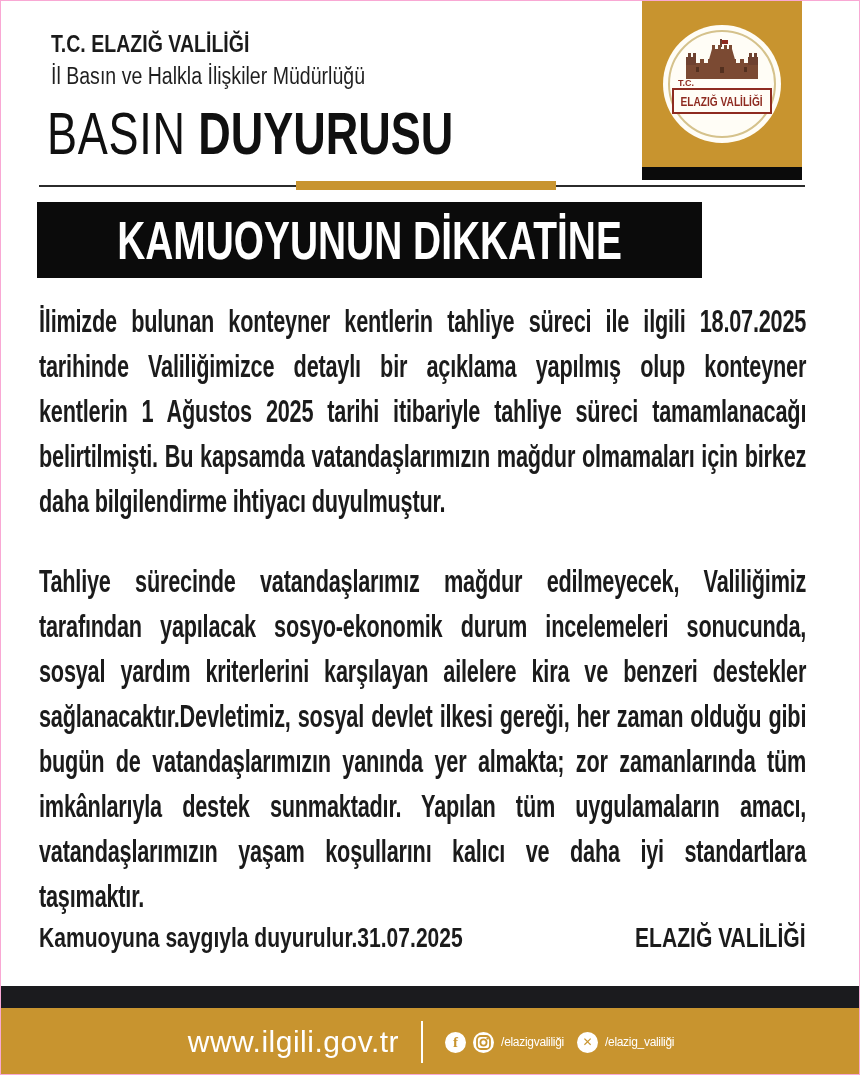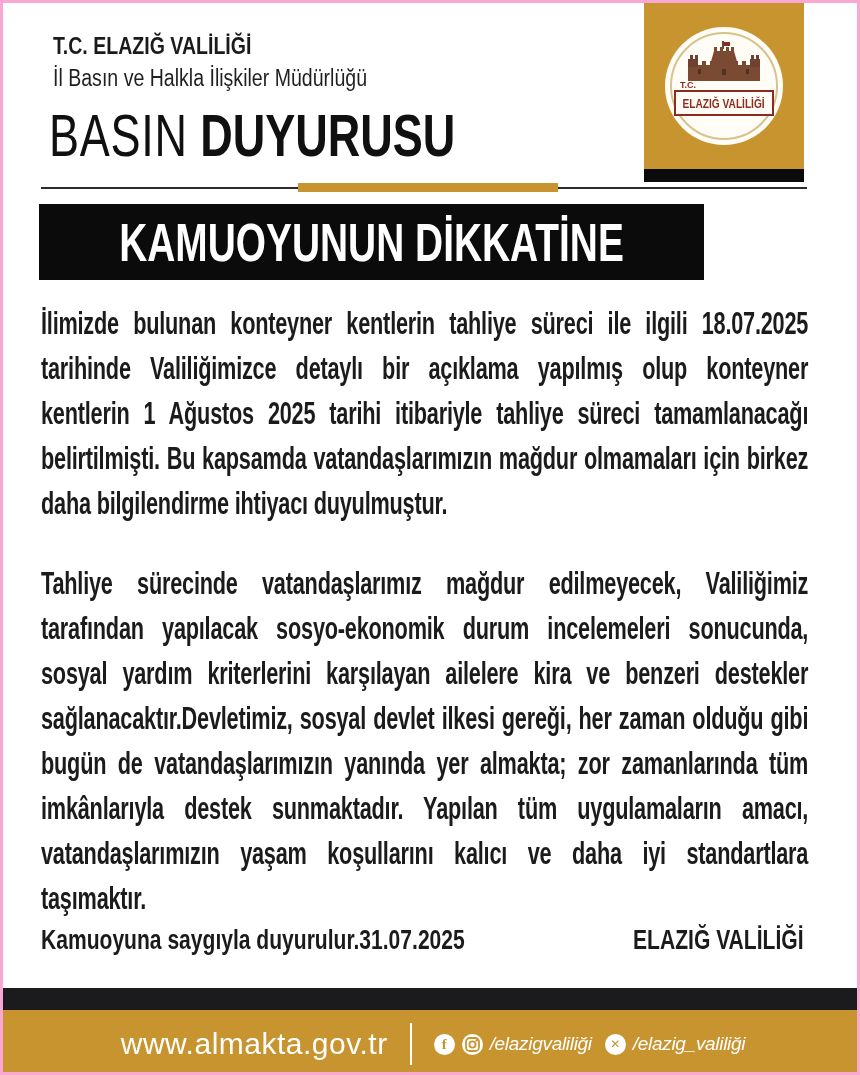--- a/index.html
+++ b/index.html
@@ -1,20 +1,20 @@
 <!DOCTYPE html>
 <html><head>
 <meta charset="utf-8">
 <style>
   * { margin:0; padding:0; box-sizing:border-box; }
   html,body { background:#ffffff; }
   body { width:860px; height:1075px; font-family:"Liberation Sans","DejaVu Sans",sans-serif; }
 
   .page { position:relative; width:860px; height:1075px; background:#ffffff;
-          border:3px solid #f9a8d4; overflow:hidden; }
+          border:1px solid #f9a8d4; overflow:hidden; }
 
   
   .org-title { position:absolute; left:50px; top:30px; font-size:23px; font-weight:bold;
                color:#1b1b1b; white-space:nowrap; transform:scaleX(.85); transform-origin:0 0; }
   .dept-title { position:absolute; left:50px; top:62px; font-size:23px; font-weight:400;
                 color:#1f1f1f; white-space:nowrap; transform:scaleX(.85); transform-origin:0 0; }
   .main-title { position:absolute; left:46px; top:100px; font-size:60px; color:#101010;
                 white-space:nowrap; transform:scaleX(.75); transform-origin:0 0; line-height:1.1; }
   .main-title .light { font-weight:400; letter-spacing:1px; }
   .main-title .heavy { font-weight:800; letter-spacing:0; }
@@ -60,21 +60,21 @@
   .footer-strip { position:absolute; left:0; top:985px; width:860px; height:22px; background:#1b1b1e; }
   .footer-bar { position:absolute; left:0; top:1007px; width:860px; height:68px; background:#C8942F;
                 display:flex; align-items:center; justify-content:center; }
   .site { color:#ffffff; font-size:30px; font-weight:400; white-space:nowrap; letter-spacing:.5px; }
   .vdiv { width:2px; height:42px; background:#ffffff; margin:0 22px; }
   .socials { display:flex; align-items:center; gap:7px; }
   .sicon { width:21px; height:21px; border-radius:50%; background:#ffffff; color:#C8942F;
            display:flex; align-items:center; justify-content:center; flex:0 0 auto; }
   .sicon.fb { font-weight:bold; font-size:15px; font-family:"Liberation Serif","DejaVu Serif",serif; }
   .sicon.xx { font-weight:bold; font-size:12px; }
-  .handle { color:#ffffff; font-size:19px; white-space:nowrap; letter-spacing:-0.3px;font-style:italic; }
+  .handle { color:#ffffff; font-size:12px; white-space:nowrap; letter-spacing:-0.3px; }
   .handle.pad { margin-right:6px; }
 </style>
 </head>
 <body>
 
 <div class="page">
 
   <div class="org-title">T.C. ELAZIĞ VALİLİĞİ</div>
   <div class="dept-title">İl Basın ve Halkla İlişkiler Müdürlüğü</div>
   <div class="main-title"><span class="light">BASIN</span><span> </span><span class="heavy">DUYURUSU</span></div>
@@ -121,21 +121,21 @@
   </div>
 
   <div class="para para1">İlimizde bulunan konteyner kentlerin tahliye süreci ile ilgili 18.07.2025 tarihinde Valiliğimizce detaylı bir açıklama yapılmış olup konteyner kentlerin 1 Ağustos 2025 tarihi itibariyle tahliye süreci tamamlanacağı belirtilmişti. Bu kapsamda vatandaşlarımızın mağdur olmamaları için birkez daha bilgilendirme ihtiyacı duyulmuştur.</div>
   <div class="para para2">Tahliye sürecinde vatandaşlarımız mağdur edilmeyecek, Valiliğimiz tarafından yapılacak sosyo-ekonomik durum incelemeleri sonucunda, sosyal yardım kriterlerini karşılayan ailelere kira ve benzeri destekler sağlanacaktır.Devletimiz, sosyal devlet ilkesi gereği, her zaman olduğu gibi bugün de vatandaşlarımızın yanında yer almakta; zor zamanlarında tüm imkânlarıyla destek sunmaktadır. Yapılan tüm uygulamaların amacı, vatandaşlarımızın yaşam koşullarını kalıcı ve daha iyi standartlara taşımaktır.</div>
 
   <div class="sig-left">Kamuoyuna saygıyla duyurulur.31.07.2025</div>
   <div class="sig-right">ELAZIĞ VALİLİĞİ</div>
 
   <div class="footer-strip"></div>
   <div class="footer-bar">
-    <span class="site">www.almakta.gov.tr</span>
+    <span class="site">www.ilgili.gov.tr</span>
     <span class="vdiv"></span>
     <span class="socials">
       <span class="sicon fb">f</span>
       <span class="sicon">
         <svg width="21" height="21" viewBox="0 0 21 21">
           <rect x="4" y="4" width="13" height="13" rx="3.8" fill="none" stroke="#C8942F" stroke-width="1.8"></rect>
           <circle cx="10.5" cy="10.5" r="3.1" fill="none" stroke="#C8942F" stroke-width="1.8"></circle>
           <circle cx="14.6" cy="6.4" r="1.2" fill="#C8942F"></circle>
         </svg>
       </span>

